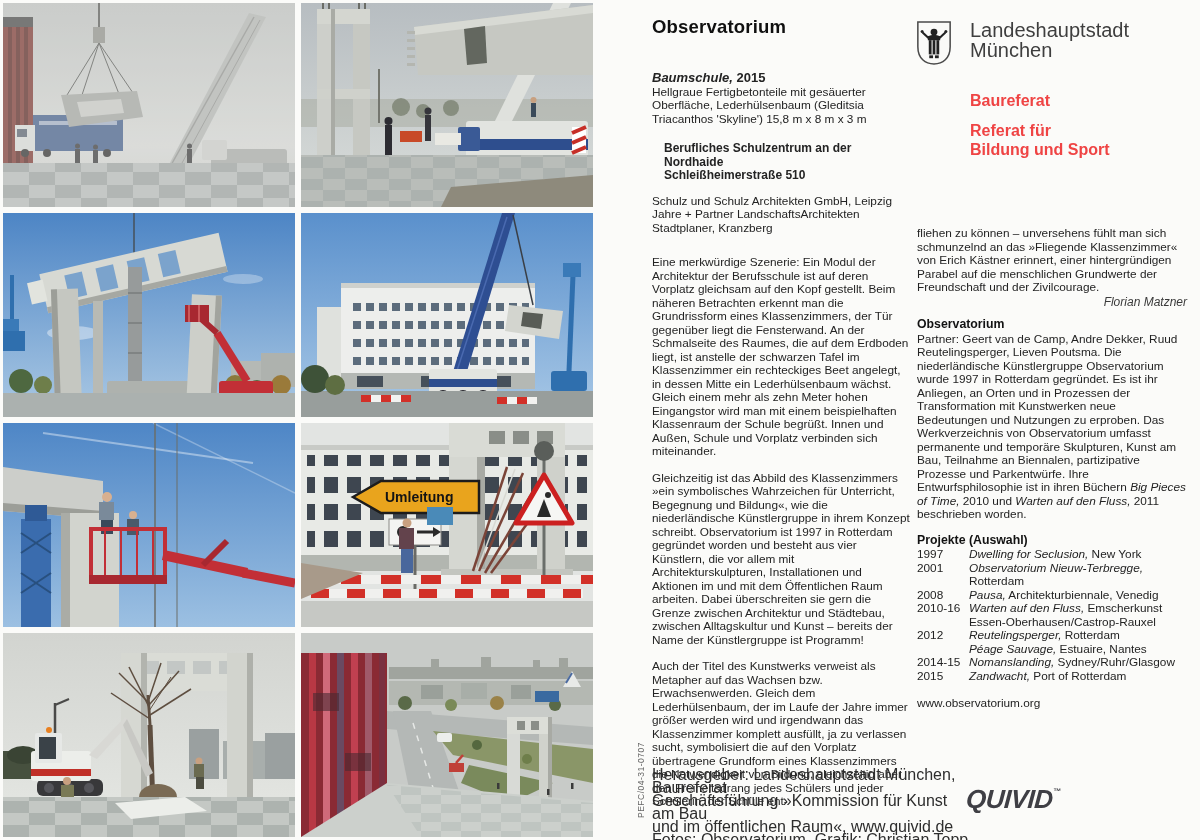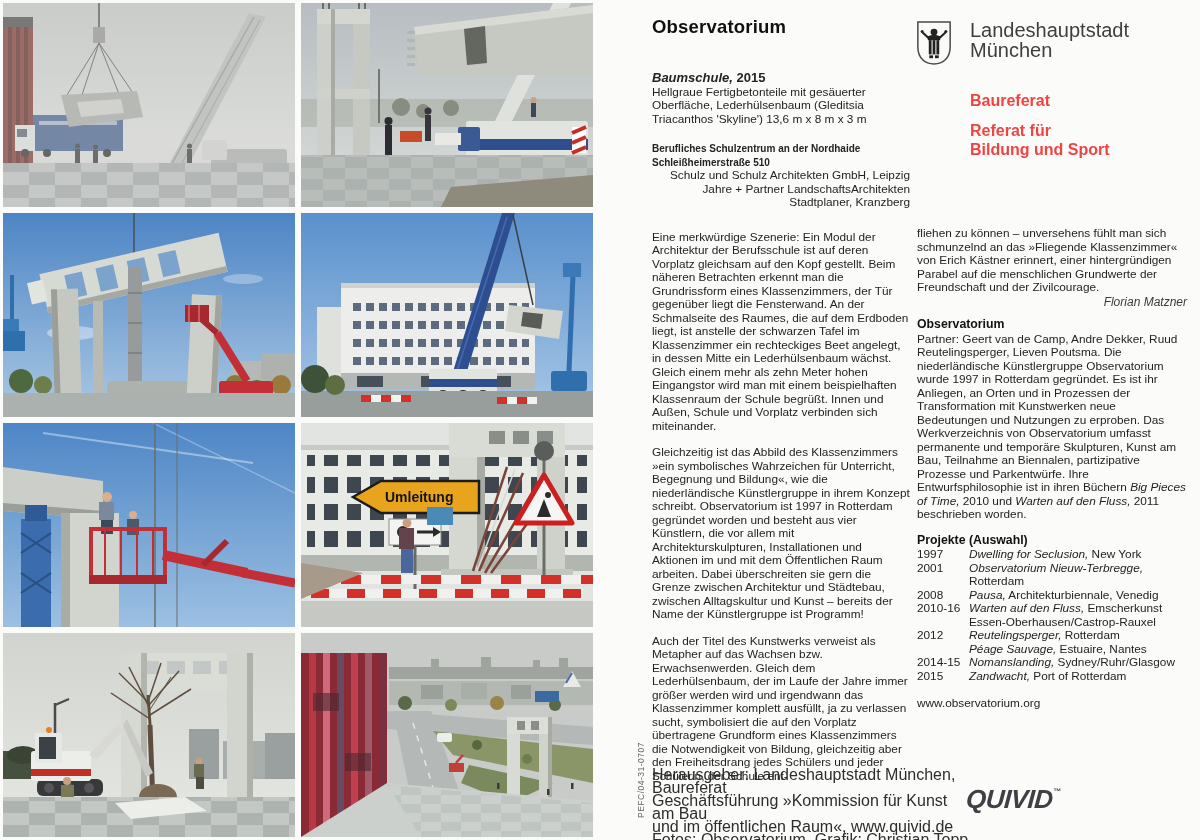--- a/index.html
+++ b/index.html
@@ -10,22 +10,22 @@
               grid-template-columns:292px 292px;grid-auto-rows:204px;gap:6px;}
   figure.photo{margin:0;width:292px;height:204px;overflow:hidden;background:#cfd2cf;}
   figure.photo svg{display:block;width:292px;height:204px;}
   
   .col1{position:absolute;left:652px;top:16px;width:258px;font-size:11.8px;line-height:13.5px;}
   .title{font-size:18.5px;line-height:21px;font-weight:bold;letter-spacing:.2px;color:#101010;margin:0 0 34px;}
   .b{font-weight:bold;}
   .bi{font-weight:bold;font-style:italic;}
   .workline{margin:0 0 1px;font-size:13px;}
   .desc{margin:0 0 16px;}
-  .site{margin:0;font-weight:bold;font-size:10px;}
-  .credits{margin:0 0 21px;text-align:right;}
+  .site{margin:12px;font-weight:bold;font-size:12px;}
+  .credits{margin:0 0 21px;}
   .para{margin:0 0 13px;}
   
   .muc{position:absolute;left:915px;top:20px;}
   .muc-row{display:flex;gap:17px;align-items:flex-start;}
   .city{font-size:20px;line-height:20px;color:#3e3e3e;}
   .depts{margin-left:55px;margin-top:25px;font-weight:bold;font-size:16px;line-height:19px;color:#ef4444;}
   .dept1{margin-bottom:11px;}
   
   .col2{position:absolute;left:917px;top:227px;width:270px;font-size:11.8px;line-height:13.5px;}
   .author{margin:1px 0 9px;text-align:right;font-style:italic;font-size:12px;color:#3a3a3a;}
@@ -580,21 +580,21 @@
             <rect x="246" y="156" width="2.5" height="6"></rect>
             <rect x="270" y="150" width="2.5" height="6"></rect>
         </g>
       </svg>
     </figure>
   </div>
 
   <section class="col1">
     <h1 class="title">Observatorium</h1>
     <p class="workline"><span class="bi">Baumschule,</span> <span class="b">2015</span></p>
-    <p class="desc">Hellgraue Fertigbetonteile mit gesäuerter Oberfläche, Lederhülsenbaum (Gleditsia Triacanthos 'Skyline') 13,6 m x 8 m x 3 m</p>
+    <p class="desc">Hellgraue Fertigbetonteile mit gesäuerter Oberfläche, Lederhülsenbaum (Gleditsia Triacanthos 'Skyline') 15,8 m x 8 m x 3 m</p>
     <p class="site"><span>Berufliches Schulzentrum an der Nordhaide</span><br><span>Schleißheimerstraße 510</span></p>
     <p class="credits"><span>Schulz und Schulz Architekten GmbH, Leipzig</span><br><span>Jahre + Partner LandschaftsArchitekten</span><br><span>Stadtplaner, Kranzberg</span></p>
     <p class="para">Eine merkwürdige Szenerie: Ein Modul der Architektur der Berufsschule ist auf deren Vorplatz gleichsam auf den Kopf gestellt. Beim näheren Betrachten erkennt man die Grundrissform eines Klassenzimmers, der Tür gegenüber liegt die Fensterwand. An der Schmalseite des Raumes, die auf dem Erdboden liegt, ist anstelle der schwarzen Tafel im Klassenzimmer ein rechteckiges Beet angelegt, in dessen Mitte ein Lederhülsenbaum wächst. Gleich einem mehr als zehn Meter hohen Eingangstor wird man mit einem beispielhaften Klassenraum der Schule begrüßt. Innen und Außen, Schule und Vorplatz verbinden sich miteinander.</p>
     <p class="para">Gleichzeitig ist das Abbild des Klassenzimmers »ein symbolisches Wahrzeichen für Unterricht, Begegnung und Bildung«, wie die niederländische Künstlergruppe in ihrem Konzept schreibt. Observatorium ist 1997 in Rotterdam gegründet worden und besteht aus vier Künstlern, die vor allem mit Architekturskulpturen, Installationen und Aktionen im und mit dem Öffentlichen Raum arbeiten. Dabei überschreiten sie gern die Grenze zwischen Architektur und Städtebau, zwischen Alltagskultur und Kunst – bereits der Name der Künstlergruppe ist Programm!</p>
     <p class="para">Auch der Titel des Kunstwerks verweist als Metapher auf das Wachsen bzw. Erwachsenwerden. Gleich dem Lederhülsenbaum, der im Laufe der Jahre immer größer werden wird und irgendwann das Klassenzimmer komplett ausfüllt, ja zu verlassen sucht, symbolisiert die auf den Vorplatz übertragene Grundform eines Klassenzimmers die Notwendigkeit von Bildung, gleichzeitig aber den Freiheitsdrang jedes Schülers und jeder Schülerin, der Schule ent-</p>
   </section>
 
   <aside class="muc">
     <div class="muc-row">
       <svg width="38" height="46" viewBox="0 0 40 46">

